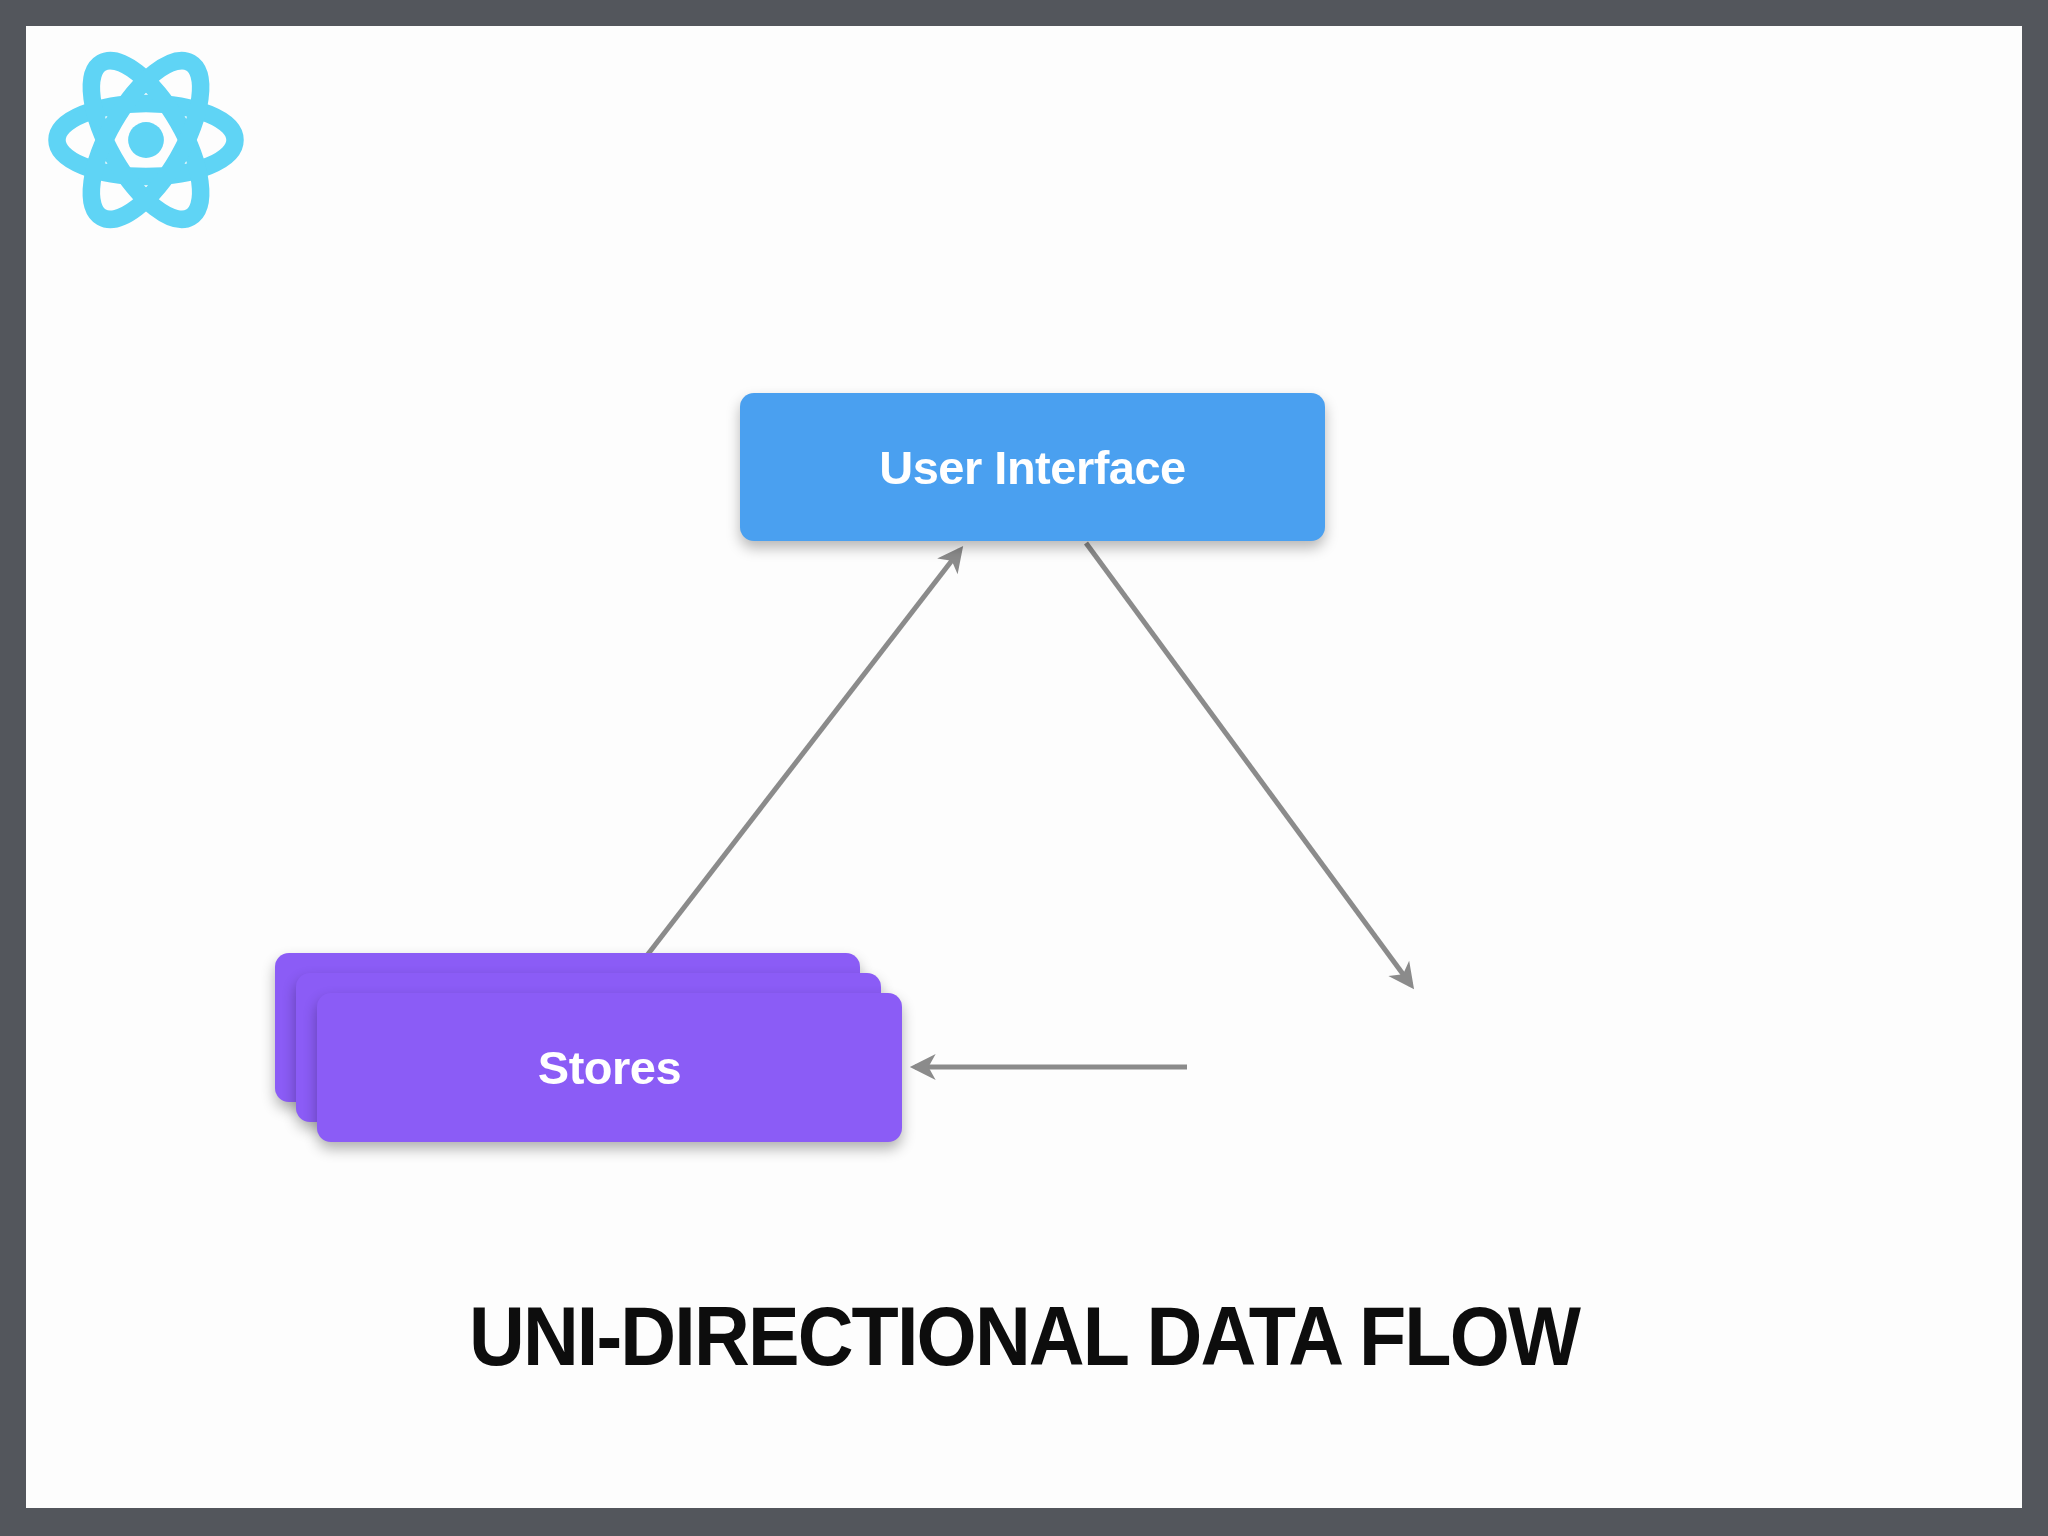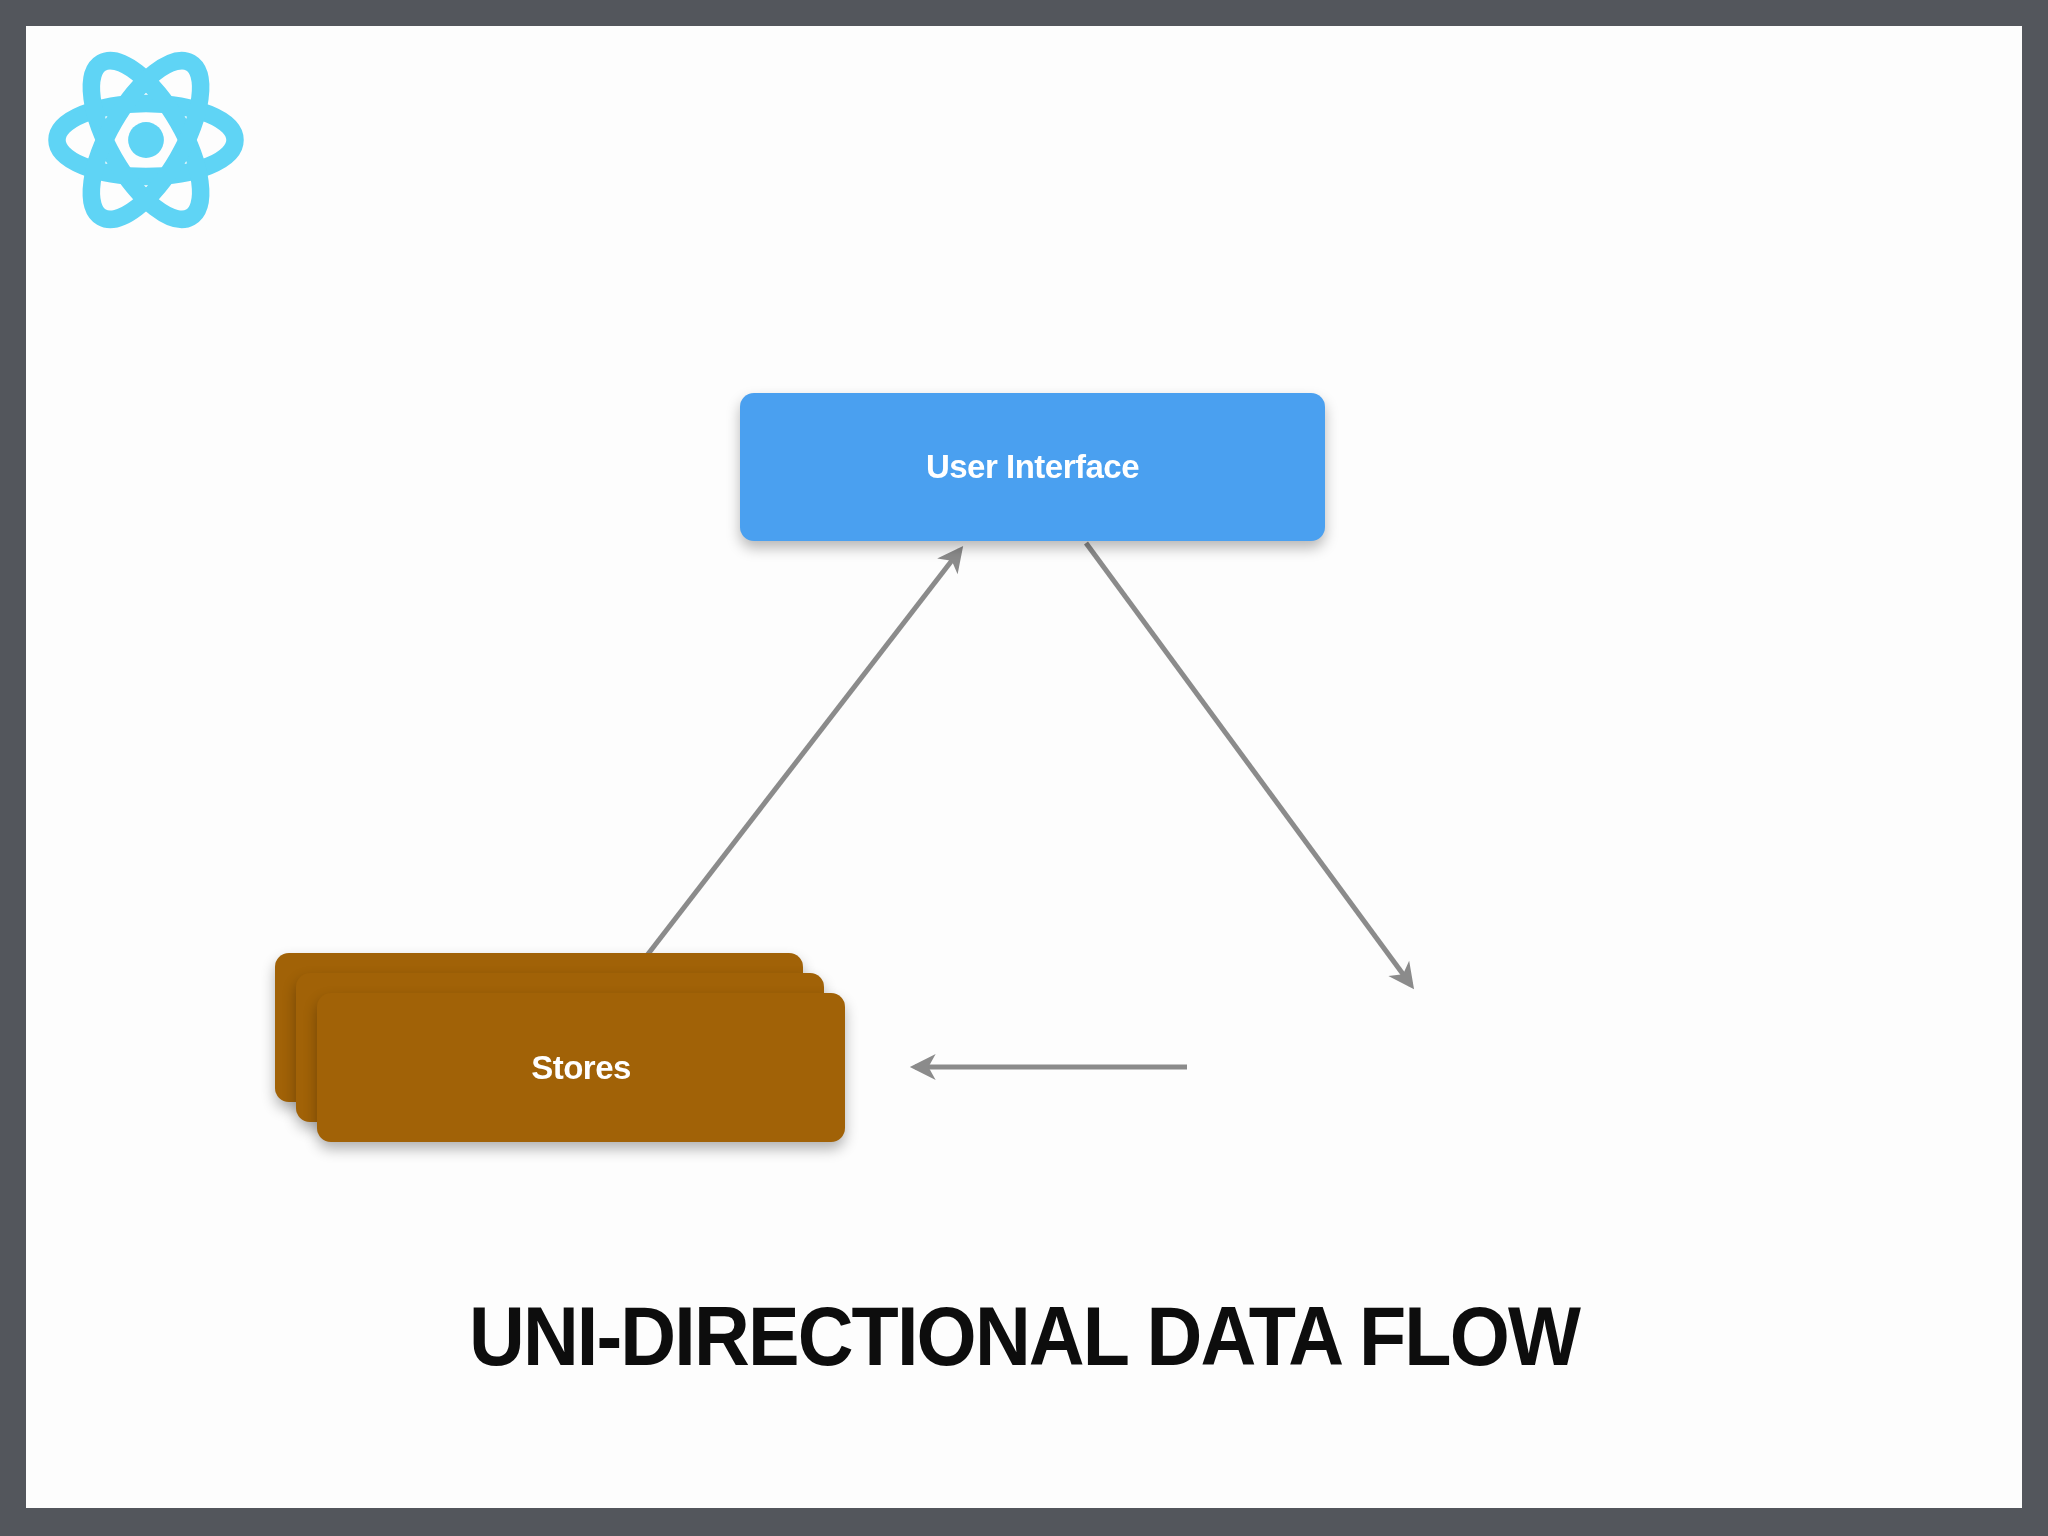--- a/index.html
+++ b/index.html
@@ -39,42 +39,42 @@
   }
   .node {
     position: absolute;
     background: #4aa0f0;
     border-radius: 14px;
     box-shadow: 0 7px 14px rgba(0,0,0,0.28);
     display: flex;
     align-items: center;
     justify-content: center;
     color: #ffffff;
-    font-size: 33px;
+    font-size: 47px;
     font-weight: bold;
     letter-spacing: -0.5px;
   }
   
   .node-ui {
     left: 714px;   
     top: 367px;    
     width: 585px;
     height: 148px;
   }
   .node-dispatcher {
     left: 1161px;  
     top: 967px;    
     width: 586px;
     height: 149px;
   }
   .stack-card {
     position: absolute;
-    width: 528px;
+    width: 585px;
     height: 149px;
-    background: #a16207;
+    background: #8b5cf6;
     border-radius: 14px;
     box-shadow: 0 7px 14px rgba(0,0,0,0.30);
   }
   .stack-back  { left: 249px; top: 927px; }  
   .stack-mid   { left: 270px; top: 947px; }  
   .node-stores { left: 291px; top: 967px; }  
   .title {
     position: absolute;
     left: 0;
     right: 0;

